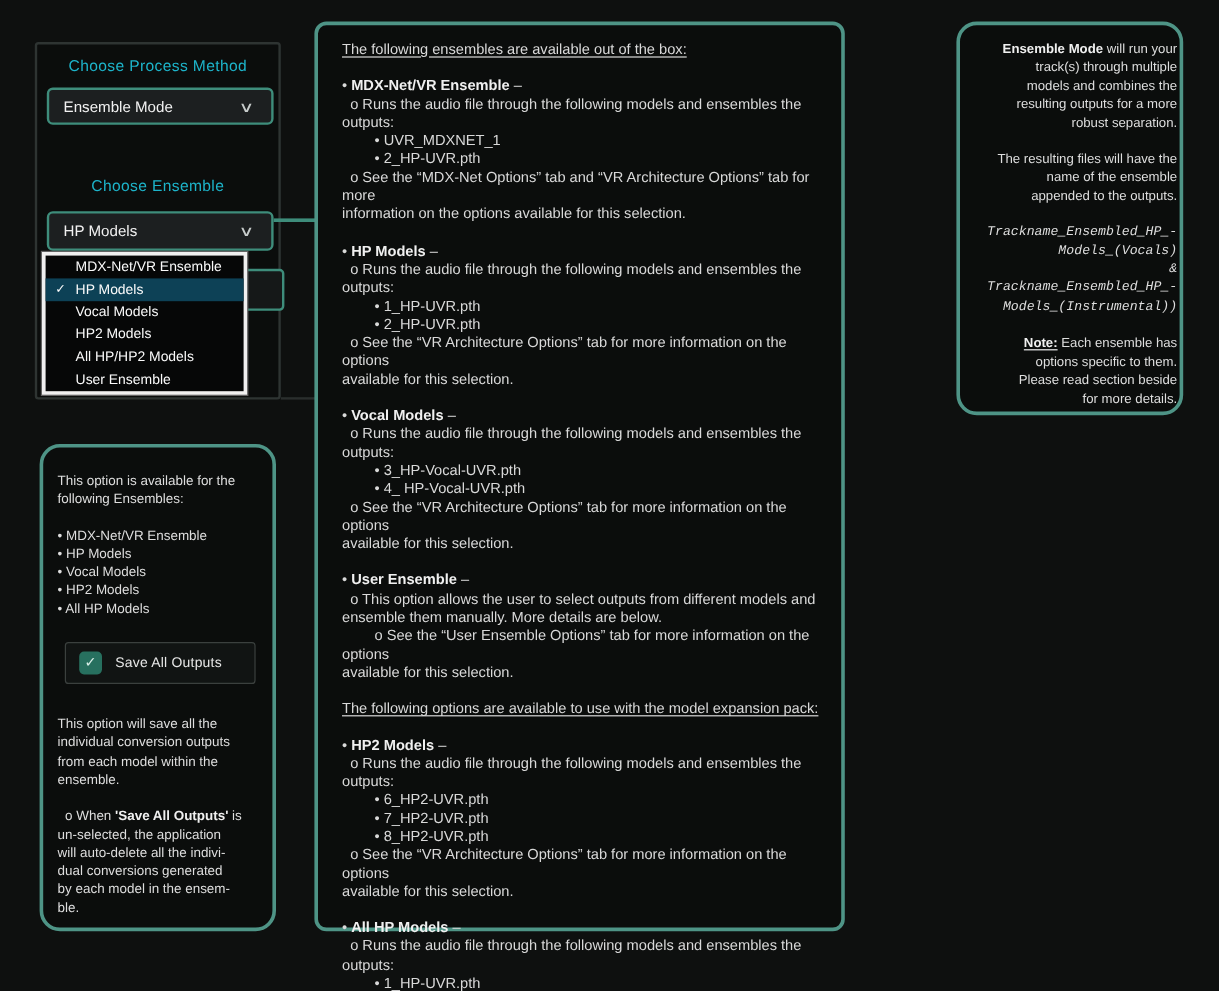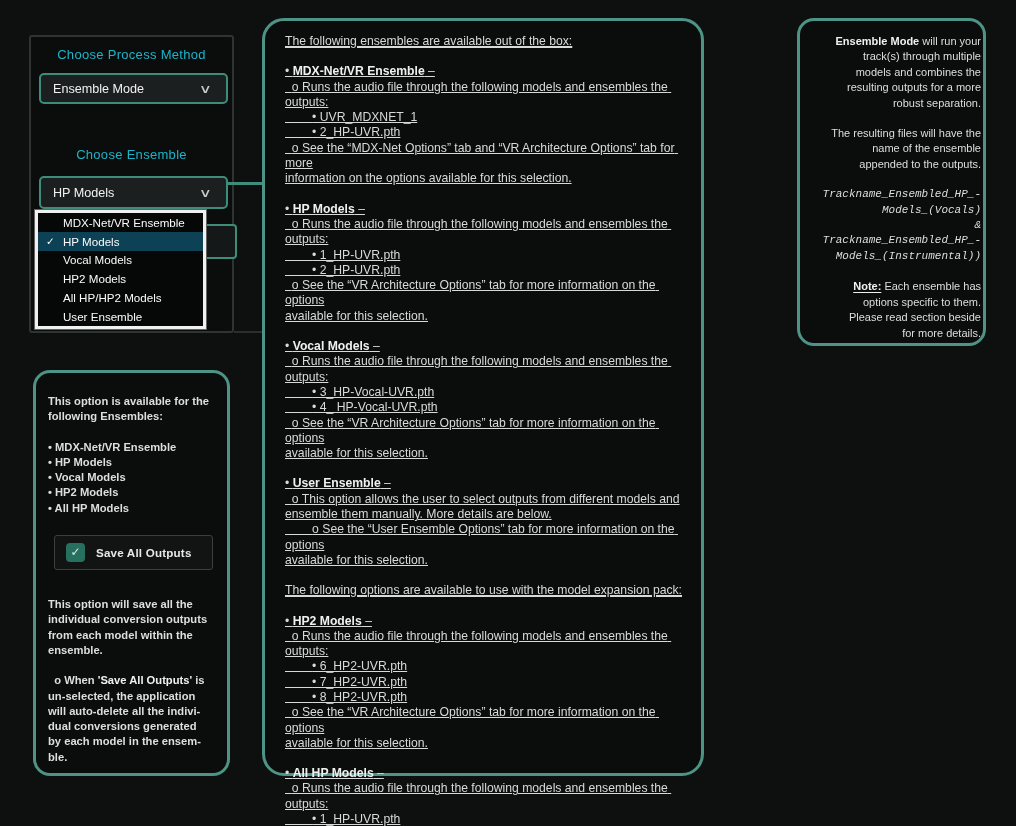--- a/index.html
+++ b/index.html
@@ -51,43 +51,43 @@
   .menu-item {
     display:flex; align-items:center; height:18.8px;
     color:#fbfbfb; font-size:11.6px; cursor:pointer;
   }
   .menu-item.sel { background:#0d4156; }
   .menu-check { width:25px; text-align:center; font-size:10.5px; flex:0 0 25px; }
 
   
   .save-panel {
     left:33px; top:370px; width:197px; height:406px; border-radius:17px;
-    padding:21px 6px 0 12px; font-size:11.2px; line-height:15.3px;font-weight:bold;
+    padding:21px 6px 0 12px; font-size:11.2px; line-height:15.3px;
   }
   .prewrap { white-space:pre-wrap; }
   .sp-list { margin-top:15px; }
   .sp-list div { line-height:15.3px; }
   .save-frame {
     margin:19px 0 0 6px; width:159px; height:35px;
     border:1px solid #3b403e; border-radius:3px; background:#111413;
     display:flex; align-items:center; padding-left:11px; gap:11px; cursor:pointer;
   }
   .checkbox {
     width:19px; height:19px; background:#27705f; border-radius:4px;
     display:flex; align-items:center; justify-content:center;
     color:#d9efe8; font-size:12px; flex:0 0 19px;
   }
   .save-label { color:#e8e8e8; font-size:11.6px; letter-spacing:.2px; }
   .sp-desc { margin-top:27px; }
   .sp-note { margin-top:15px; }
 
   
   .mid-panel {
-    left:262px; top:18px; width:442px; height:758px; border-radius:22px;
-    padding:13px 6px 0 20px; font-size:12.2px; line-height:15.3px; color:#d9d9d9;text-decoration:underline;
+    left:262px; top:18px; width:442px; height:758px; border-radius:10px;
+    padding:13px 6px 0 20px; font-size:12.2px; line-height:15.3px; color:#d9d9d9;
   }
   .doc-h { text-decoration:underline; text-underline-offset:2px; margin-bottom:15px; }
   .doc-sec { margin-bottom:15px; }
   b { color:#f0f0f0; }
 
   
   .info-panel {
     left:797px; top:18px; width:189px; height:328px; border-radius:17px;
     padding:13px 2px 0 10px; font-size:11px; line-height:15.4px;text-align:right;
   }

